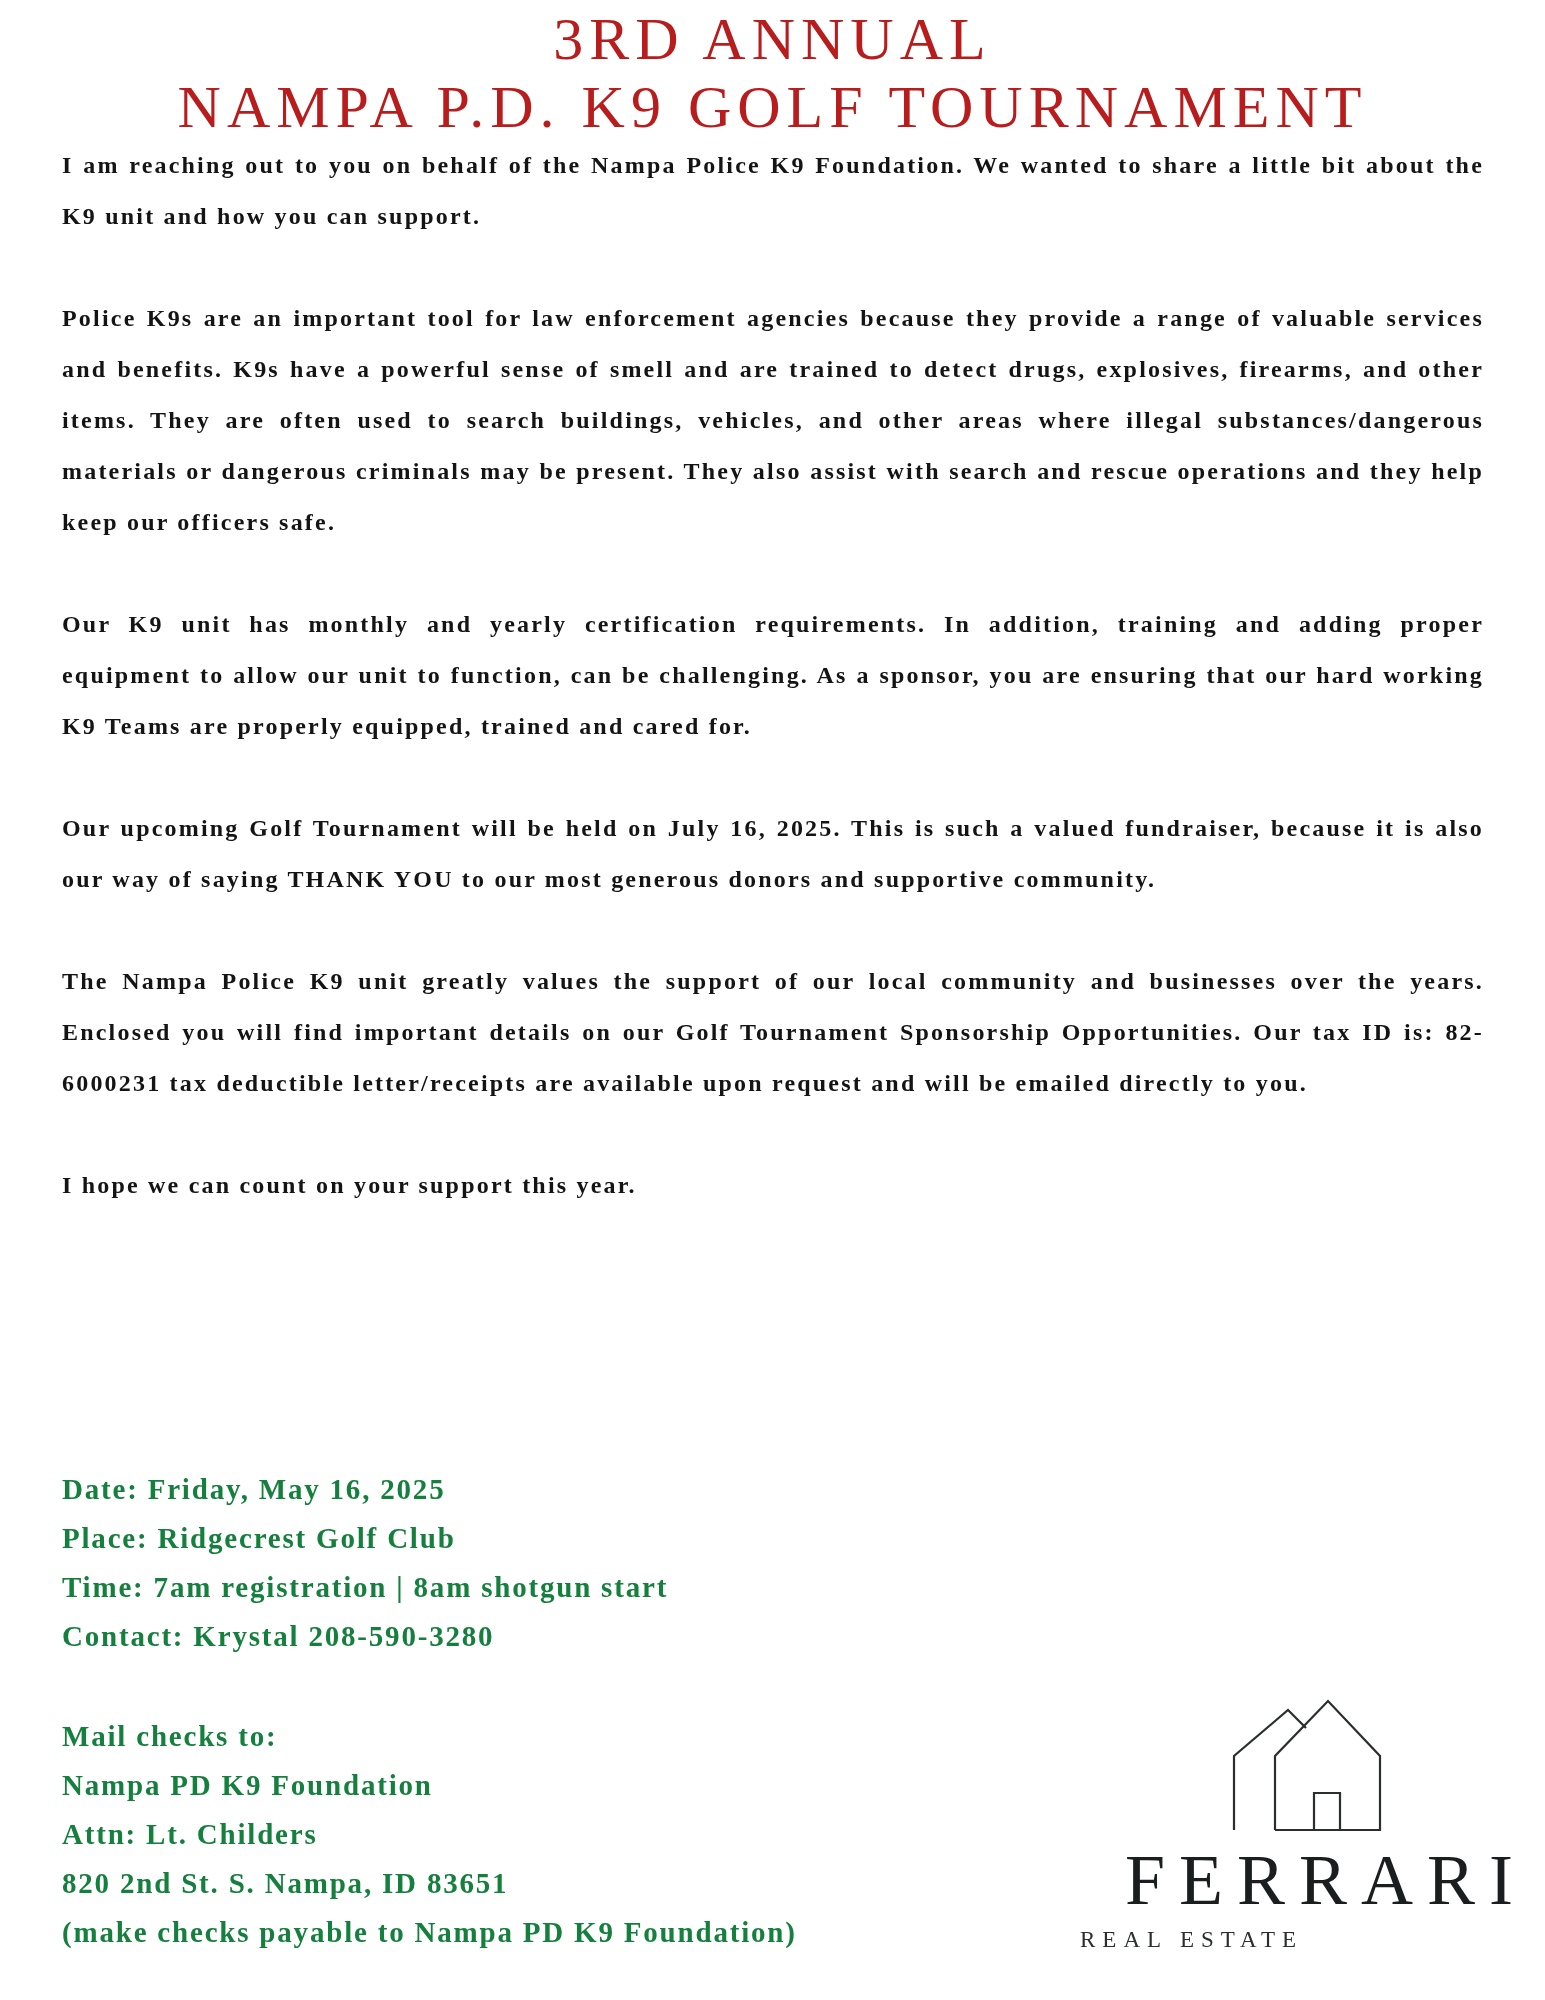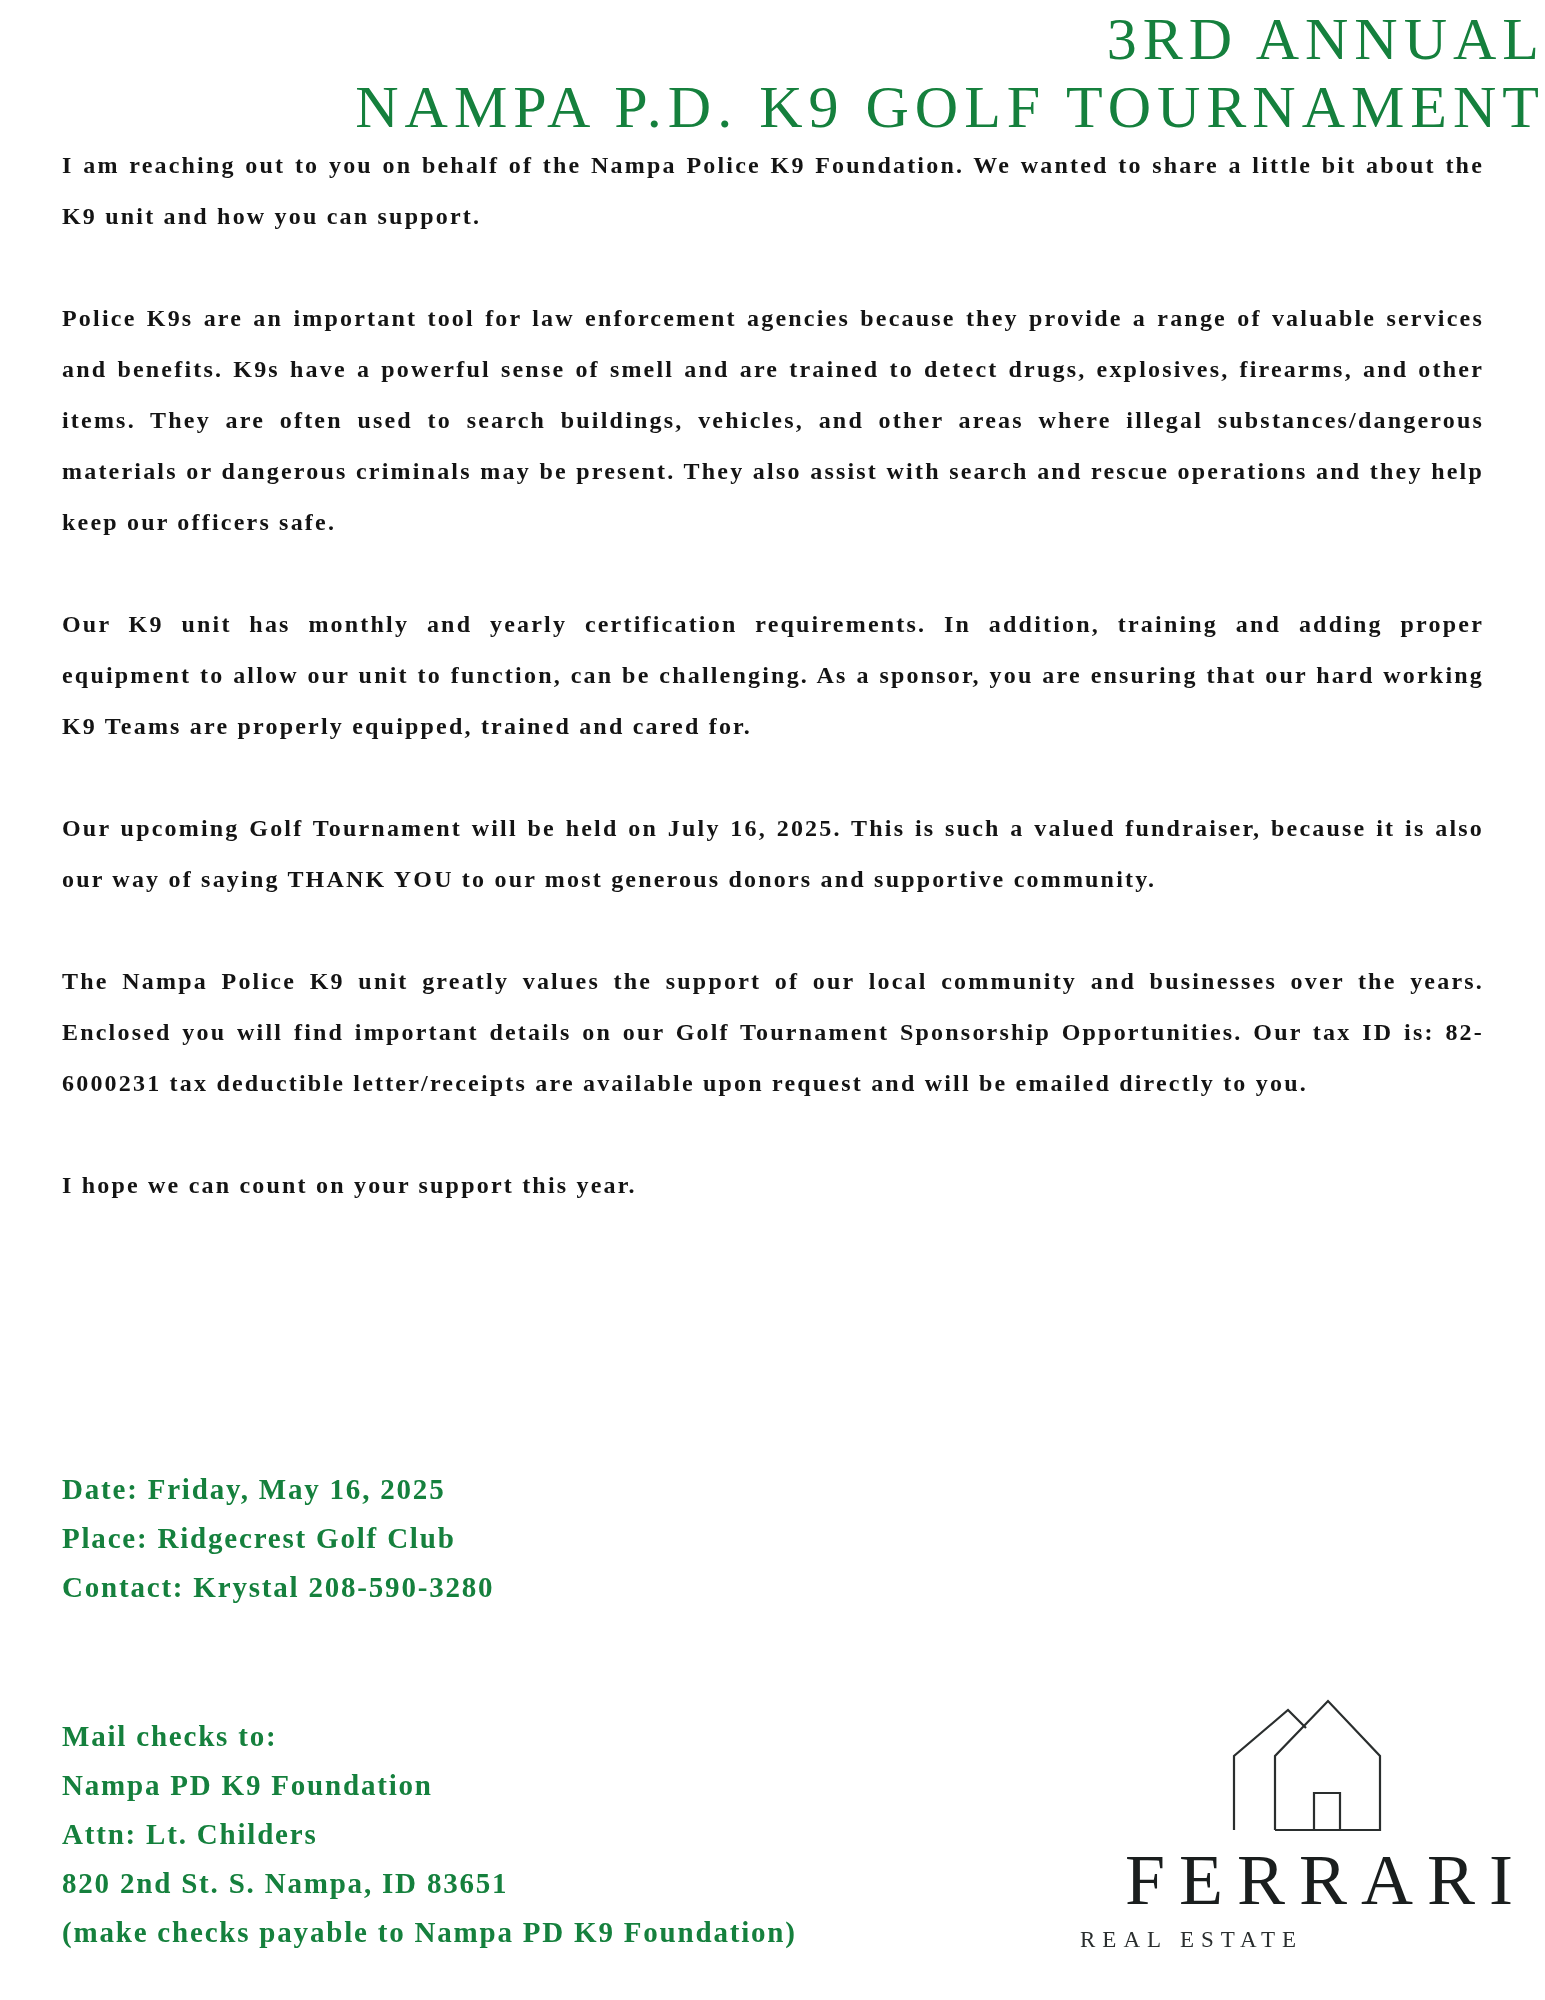--- a/index.html
+++ b/index.html
@@ -2,23 +2,23 @@
 <html><head>
 <meta charset="utf-8">
 <style>
   html, body { margin: 0; padding: 0; background: #ffffff; }
   body {
     width: 1545px; height: 2000px; position: relative; overflow: hidden;
     font-family: "Liberation Serif", "DejaVu Serif", serif;
     color: #111111;
   }
   .title {
-    position: absolute; left: 0; width: 1545px; text-align: right;
+    position: absolute; left: 0; width: 1545px; text-align: center;
     font-family: "Liberation Serif", serif;
-    font-weight: normal; letter-spacing: 6px; color: #15803d;
+    font-weight: normal; letter-spacing: 6px; color: #b91c1c;
   }
   .title-1 { top: 4px; font-size: 60px; line-height: 70px; }
   .title-2 { top: 72px; font-size: 60px; line-height: 70px; }
   .body-text {
     position: absolute; left: 62px; width: 1422px;
     font-size: 24px; line-height: 51px; letter-spacing: 2.2px;
     text-align: justify; text-align-last: left;
     font-weight: bold; color: #141414;
   }
   .body-text p { margin: 0 0 51px 0; }
@@ -57,20 +57,21 @@
   <p>Police K9s are an important tool for law enforcement agencies because they provide a range of valuable services and benefits. K9s have a powerful sense of smell and are trained to detect drugs, explosives, firearms, and other items. They are often used to search buildings, vehicles, and other areas where illegal substances/dangerous materials or dangerous criminals may be present. They  also assist with search and rescue operations and they help keep our officers safe.</p>
   <p>Our K9 unit has monthly and yearly certification requirements. In addition, training and adding proper equipment to allow our unit to function, can be challenging. As a sponsor, you are ensuring that our hard working K9 Teams are properly equipped, trained and cared for.</p>
   <p>Our upcoming Golf Tournament will be held on July 16, 2025. This is   such a valued fundraiser, because it is also our way of saying THANK YOU to our most generous donors and supportive community.</p>
   <p>The Nampa Police K9 unit greatly values the support of our local community and businesses over the years. Enclosed you will find important details on our Golf Tournament Sponsorship Opportunities. Our tax ID is: 82-6000231 tax deductible letter/receipts are available upon request and will be emailed directly to you.</p>
   <p>I hope we can count on your support this year.</p>
 </div>
 
 <div class="details details-event">
   <div>Date: Friday, May 16, 2025</div>
   <div>Place: Ridgecrest Golf Club</div>
+  <div>Time: 7am registration | 8am shotgun start</div>
   <div>Contact: Krystal 208-590-3280</div>
 </div>
 
 <div class="details details-mail">
   <div>Mail checks to:</div>
   <div>Nampa PD K9 Foundation</div>
   <div>Attn: Lt. Childers</div>
   <div>820 2nd St. S. Nampa, ID 83651</div>
   <div>(make checks payable to Nampa PD K9 Foundation)</div>
 </div>

